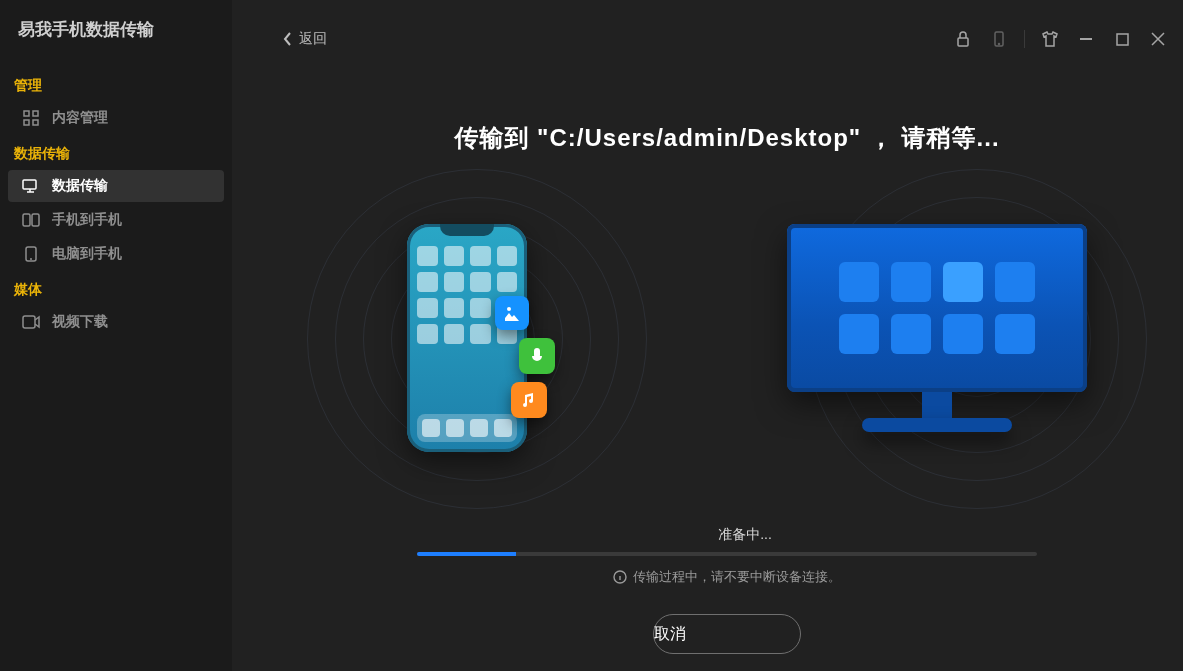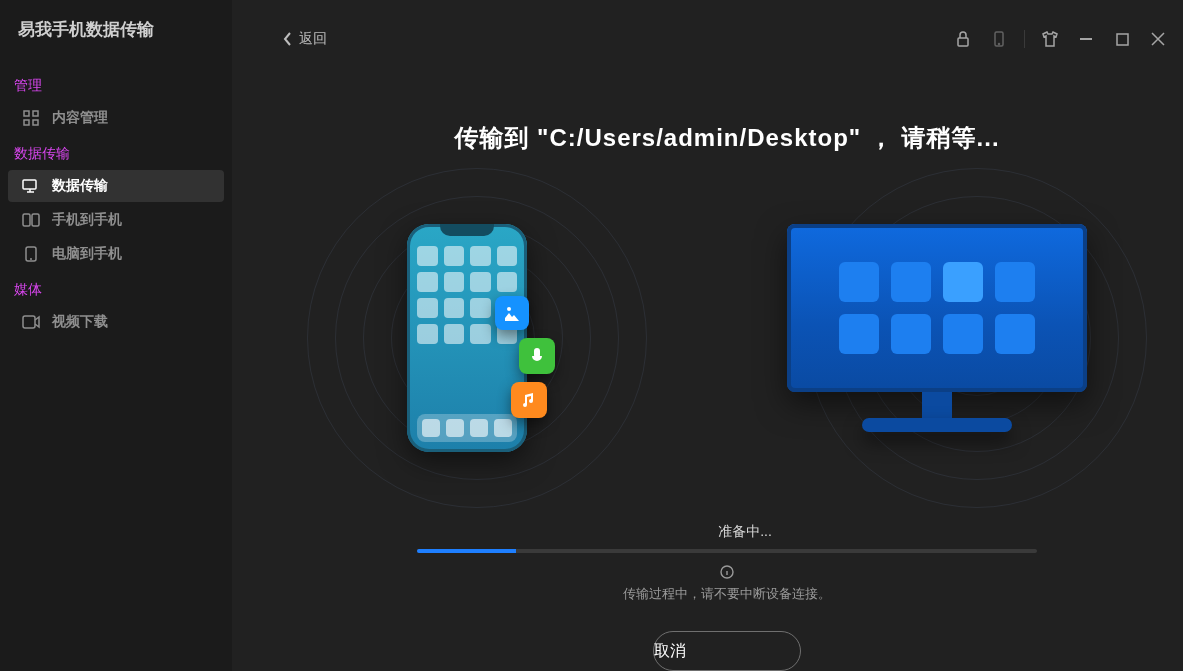--- a/index.html
+++ b/index.html
@@ -19,22 +19,22 @@
   background: #1b1b1b;
   padding-top: 18px;
   display: flex; flex-direction: column;
 }
 .app-title {
   font-size: 17px; font-weight: 600;
   color: #d0d0d0;
   padding: 0 18px 26px 18px;
 }
 .section-h {
-  font-size: 14px; font-weight: 400;
-  color: #d946ef;
+  font-size: 14px; font-weight: 700;
+  color: #eab308;
   padding: 4px 18px 6px 14px;
   margin-top: 6px;
 }
 .side-item {
   display: flex; align-items: center; gap: 12px;
   height: 32px;
   padding: 0 18px 0 14px;
   color: #8f8f8f;
   font-size: 14px;
   border-radius: 4px;
@@ -151,21 +151,21 @@
   margin-top:42px;
   width:620px;
   display:flex; flex-direction:column; align-items:center;
 }
 .status-label { font-size:14px; color:#d8d8d8; margin-bottom:8px;margin-left:36px; }
 .bar { width:620px; height:4px; background:#3a3a3a; border-radius:2px; overflow:hidden; }
 .bar .fill { height:100%; width:16%; background:#1e7fff; }
 .warn-row {
   margin-top:12px;
   display:flex; align-items:center; gap:6px;
-  color:#9a9a9a; font-size:13px;flex-direction:column;
+  color:#9a9a9a; font-size:13px;
 }
 .cancel-btn {
   margin-top:28px;
   width:148px; height:40px;
   border:1px solid #6f6f6f;
   border-radius:20px;
   display:flex; align-items:center; 
   color:#ffffff; font-size:16px;
   cursor:pointer;
 }

